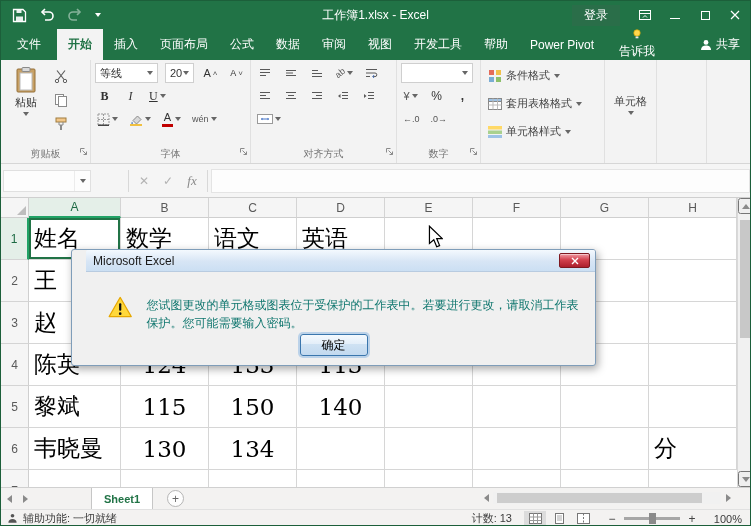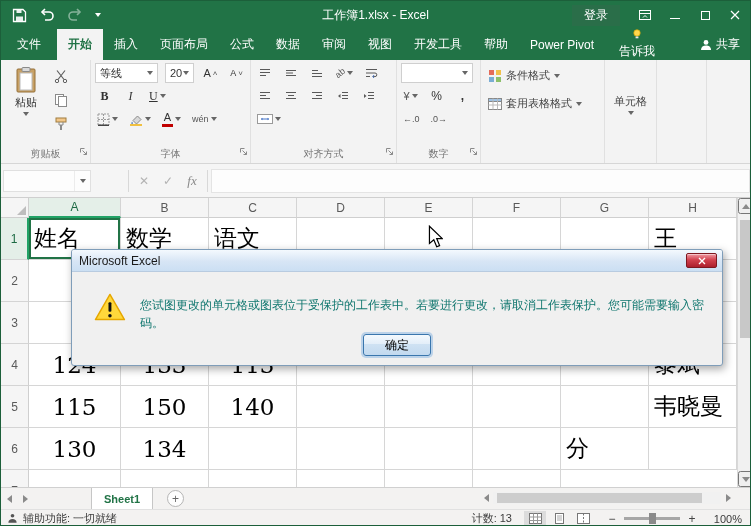--- a/index.html
+++ b/index.html
@@ -157,23 +157,23 @@
              background: transparent; border: none; cursor: pointer; }
   .viewbtn.active { background: #dcdcdc; }
   .zoomer { display: flex; align-items: center; gap: 6px; }
   .zoom-btn { background: none; border: none; font-size: 12px; color: #444; cursor: pointer; width: 12px; }
   .zoom-track { width: 56px; height: 3px; background: #a6a6a6; position: relative; }
   .zoom-thumb { position: absolute; left: 25px; top: -4px; width: 7px; height: 11px; background: #8a8a8a;
                 cursor: pointer; }
   .zoom-label { min-width: 32px; text-align: right; cursor: pointer; }
 
   
-  .dialog { position: absolute; left: 70px; top: 248px; width: 652px; height: 117px; background: #f0f0f0;
+  .dialog { position: absolute; left: 70px; top: 248px; width: 525px; height: 117px; background: #f0f0f0;
             border: 1px solid #7f9db9; border-radius: 3px; box-shadow: 2px 3px 8px rgba(0,0,0,.35);
-            z-index: 50; }
+            z-index: 50; padding-left: 14px; }
   .dlg-title { position: relative; height: 22px; border-radius: 2px 2px 0 0;
                background: linear-gradient(#f4f9fe, #d7e5f5 55%, #cbdff3);
                border-bottom: 1px solid #b8cbe0; display: flex; align-items: center; padding-left: 7px;
                font-size: 12px; color: #1a1a1a; cursor: default; }
   .dlg-close { position: absolute; right: 5px; top: 3px; width: 31px; height: 15px; border-radius: 2px;
                border: 1px solid #7e1820; background: linear-gradient(#f19ba4, #d2414e 45%, #ac1f2d);
                display: flex; align-items: center; justify-content: center; cursor: pointer;
                box-shadow: inset 0 1px 0 rgba(255,255,255,.45); }
   .dlg-body { display: flex; align-items: flex-start; gap: 14px; padding: 20px 14px 0 22px; }
   .dlg-msg { font-size: 12px; line-height: 1.5; color: #0f766e; padding-top: 4px; }
@@ -522,20 +522,29 @@
           </div>
           <div class="style-row">
             <svg width="14" height="12">
                 <rect x="0.5" y="0.5" width="13" height="11" fill="#fff" stroke="#888"></rect>
                 <rect x="0.5" y="0.5" width="13" height="3" fill="#9dc3e6" stroke="#888"></rect>
                 <path d="M0.5 7h13M5 0.5v11M9.5 0.5v11" stroke="#bbb"></path>
               </svg>
             <span>套用表格格式</span>
             <span class="dd-arrow"></span>
           </div>
+          <div class="style-row">
+            <svg width="14" height="12">
+                <rect x="0" y="0" width="14" height="3.5" fill="#ffd966"></rect>
+                <rect x="0" y="4.5" width="14" height="3.5" fill="#a9d18e"></rect>
+                <rect x="0" y="9" width="14" height="3" fill="#9dc3e6"></rect>
+              </svg>
+            <span>单元格样式</span>
+            <span class="dd-arrow"></span>
+          </div>
         </div>
       </div>
     </div>
 
     <div class="rgroup" style="width:52px">
       <div class="rg-content" style="justify-content:center">
         <div class="bigbtn">
           <span>单元格</span>
           <span class="dd-arrow"></span>
         </div>
@@ -585,20 +594,21 @@
         <div class="rowh">3</div>
         <div class="rowh">4</div>
         <div class="rowh">5</div>
         <div class="rowh">6</div>
         <div class="rowh">7</div>
       </div>
     <div class="cellgrid" id="cells">
         <div class="cell al selcell">姓名</div>
         <div class="cell al">数学</div>
         <div class="cell al">语文</div>
+        <div class="cell al">英语</div>
         <div class="cell al"></div>
         <div class="cell al"></div>
         <div class="cell al"></div>
         <div class="cell al"></div>
         <div class="cell al">王</div>
         <div class="cell ac"></div>
         <div class="cell ac"></div>
         <div class="cell ac"></div>
         <div class="cell ac"></div>
         <div class="cell ac"></div>

